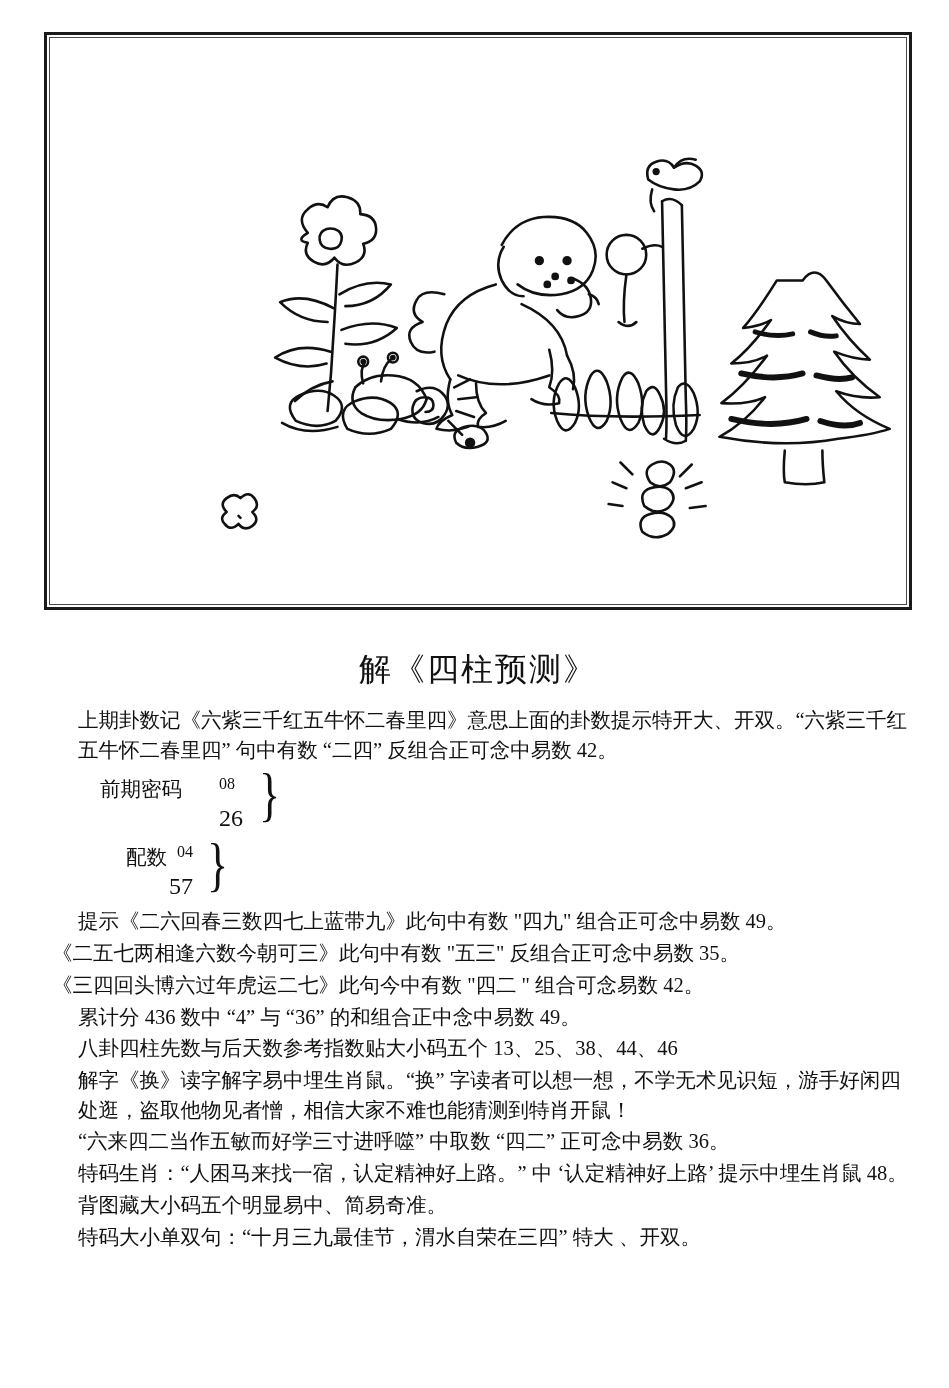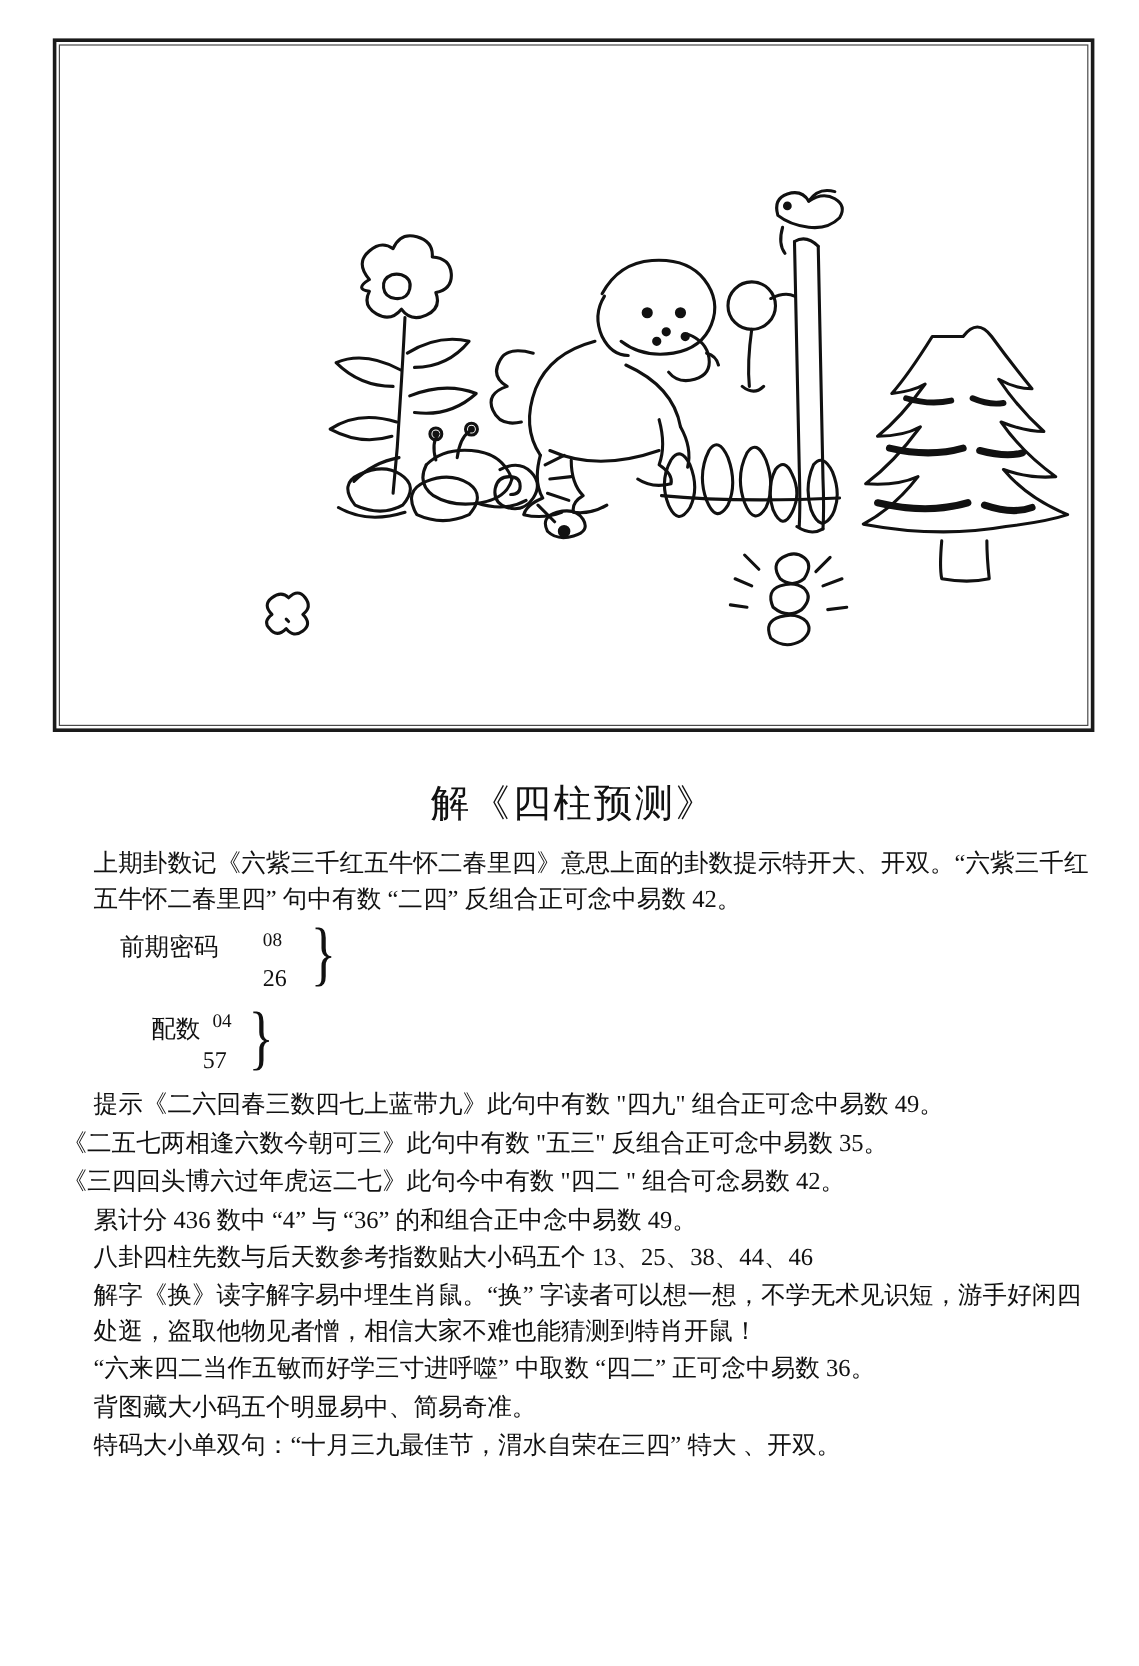--- a/index.html
+++ b/index.html
@@ -81,21 +81,21 @@
     left: 14px;
     top: 2px;
   }
   .code-block .num-top {
     position: absolute;
     font-size: 16px;
     top: 2px;
   }
   .code-block .num-bot {
     position: absolute;
-    font-size: 20px;
+    font-size: 24px;
     top: 32px;
   }
   .brace {
     position: absolute;
     font-size: 44px;
     line-height: 44px;
     font-family: "Liberation Serif", "DejaVu Serif", serif;
     transform: scaleY(1.35);
   }
 
@@ -275,16 +275,17 @@
     <span class="brace">}</span>
   </div>
 
   <p class="para hang">提示《二六回春三数四七上蓝带九》此句中有数 "四九" 组合正可念中易数 49。</p>
   <p class="para noindent">《二五七两相逢六数今朝可三》此句中有数 "五三" 反组合正可念中易数 35。</p>
   <p class="para noindent">《三四回头博六过年虎运二七》此句今中有数 "四二 " 组合可念易数 42。</p>
   <p class="para hang">累计分 436 数中 “4” 与 “36” 的和组合正中念中易数 49。</p>
   <p class="para hang">八卦四柱先数与后天数参考指数贴大小码五个 13、25、38、44、46</p>
   <p class="para hang">解字《换》读字解字易中埋生肖鼠。“换” 字读者可以想一想，不学无术见识短，游手好闲四处逛，盗取他物见者憎，相信大家不难也能猜测到特肖开鼠！</p>
   <p class="para hang">“六来四二当作五敏而好学三寸进呼噬” 中取数 “四二” 正可念中易数 36。</p>
+  <p class="para hang">特码生肖：“人困马来找一宿，认定精神好上路。” 中 ‘认定精神好上路’ 提示中埋生肖鼠 48。</p>
   <p class="para hang">背图藏大小码五个明显易中、简易奇准。</p>
   <p class="para hang">特码大小单双句：“十月三九最佳节，渭水自荣在三四” 特大 、开双。</p>
 
 </div>
 
 </body></html>

